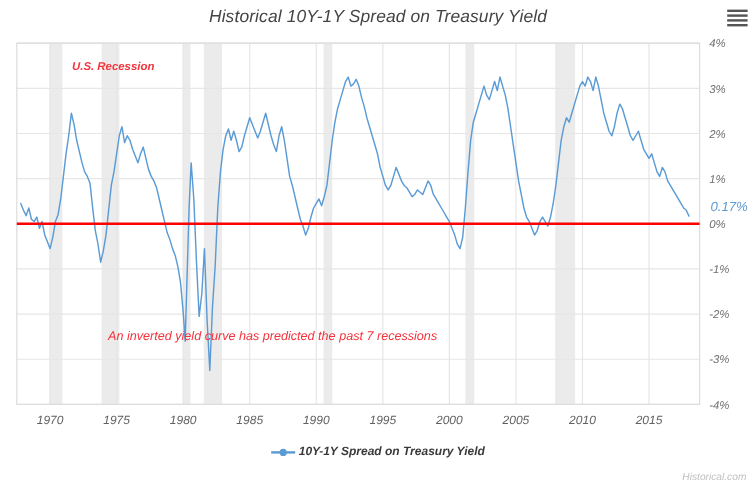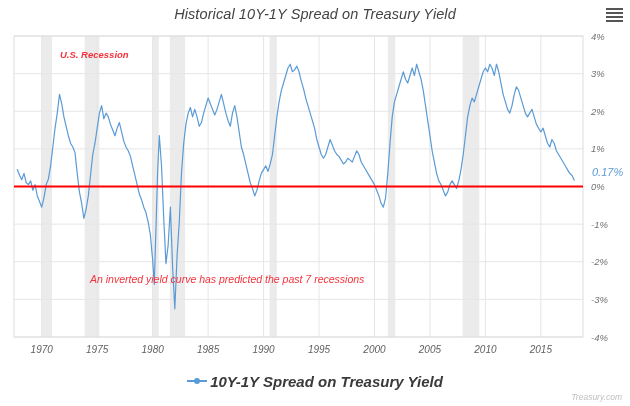--- a/index.html
+++ b/index.html
@@ -82,21 +82,21 @@
     font-size: 11px;
     fill: #5b9bd5;
     font-family: "Liberation Sans", sans-serif;
   }
   .legend-wrap {
     position: absolute;
     left: 0;
     top: 371px;
     width: 630px;
     text-align: center;
-    font-size: 15px;
+    font-size: 10px;
     color: #3a3a3a;
     font-weight: bold;
     white-space: nowrap;
   }
   .legend-marker {
     display: inline-block;
     vertical-align: middle;
     width: 20px;
     height: 10px;
     position: relative;
@@ -207,14 +207,14 @@
     <text class="lastval" x="592" y="176">0.17%</text>
   </svg>
 
   <div class="legend-wrap">
     <span class="legend-marker">
       <span class="lm-line"></span>
       <span class="lm-dot"></span>
     </span><span class="legend-label">10Y-1Y Spread on Treasury Yield</span>
   </div>
 
-  <div class="watermark">Treasury.com</div>
+  <div class="watermark">Historical.com</div>
 </div>
 
 </body></html>

